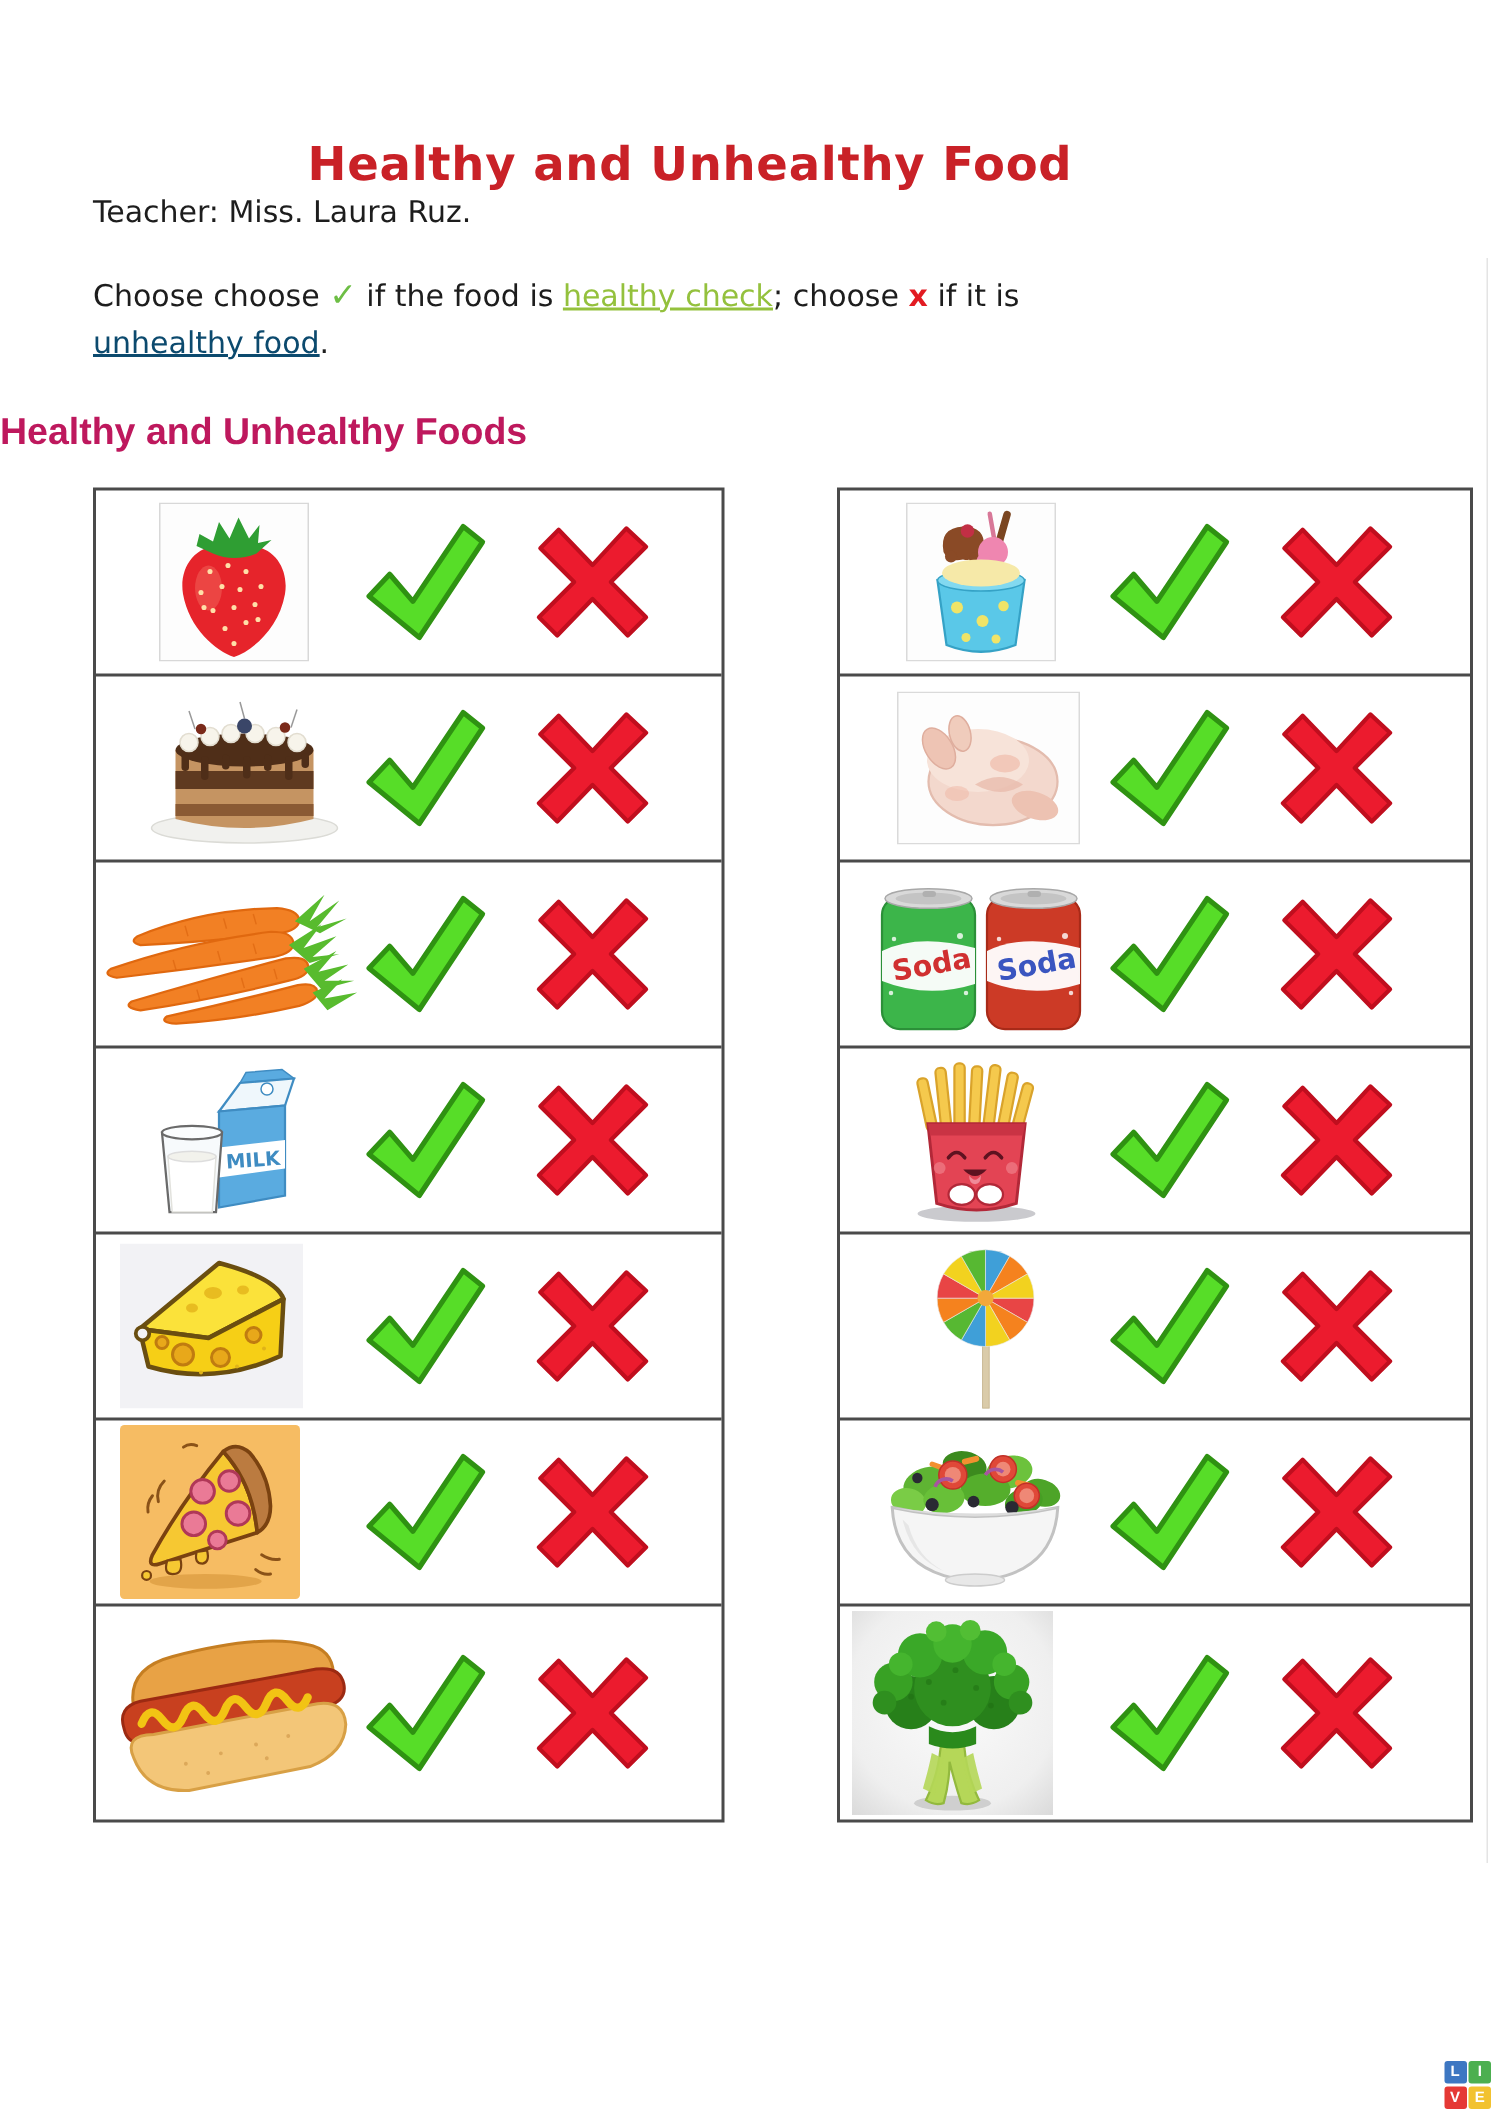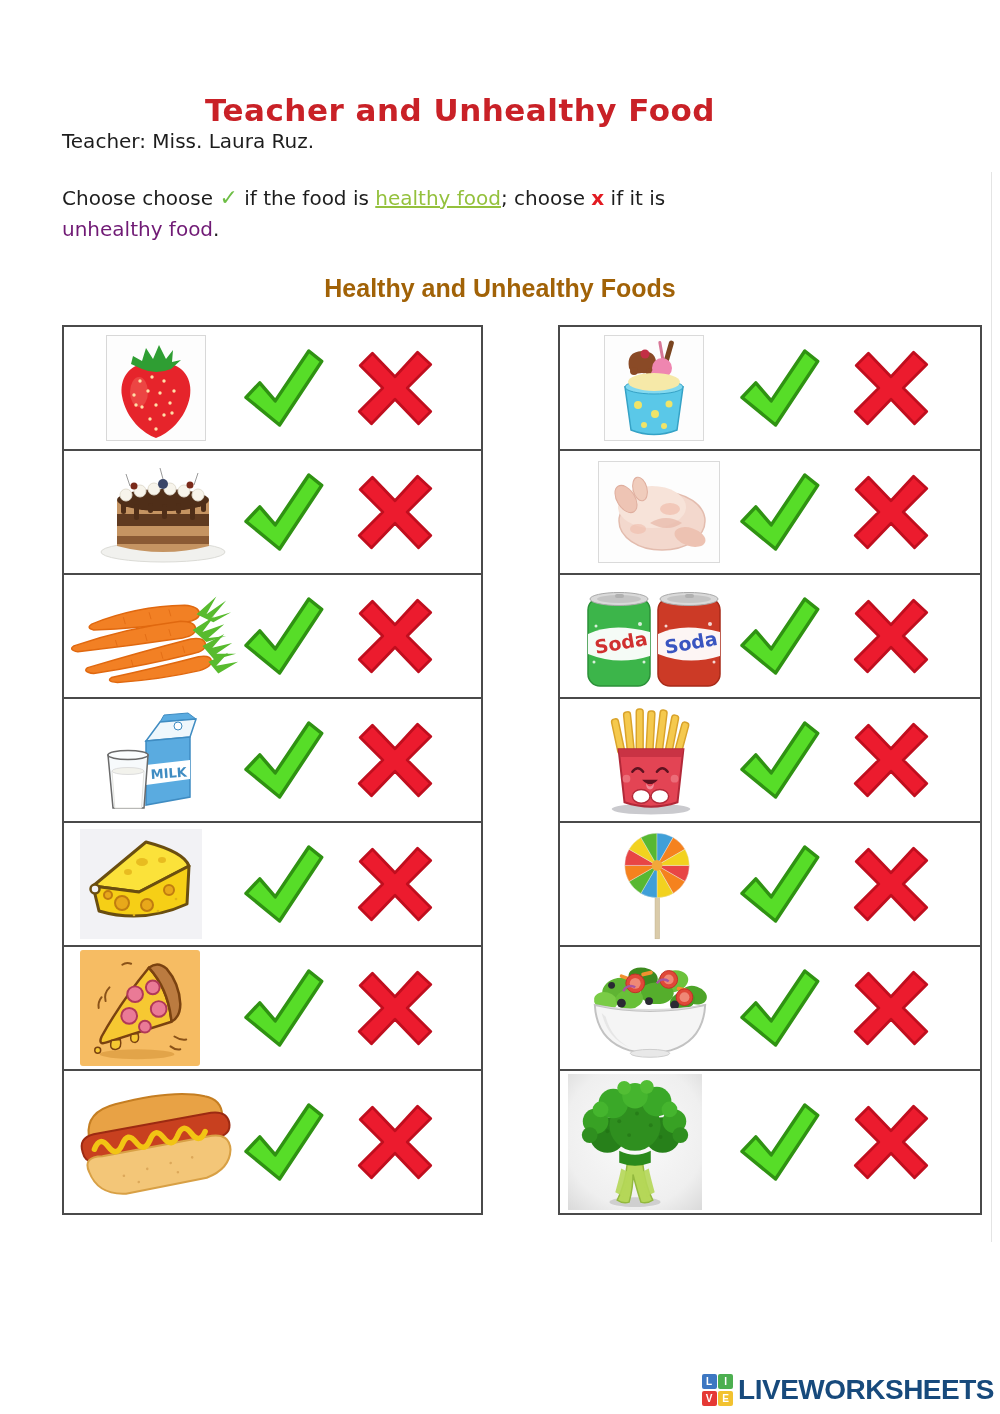--- a/index.html
+++ b/index.html
@@ -10,24 +10,24 @@
   }
   .title{
     position:absolute; left:30px; top:92px; width:860px; text-align:center;
     font-size:31px; font-weight:bold; color:#C92127; letter-spacing:.5px; margin:0;
   }
   .teacher{ position:absolute; left:62px; top:129px; font-size:20px; }
   .instruction{ position:absolute; left:62px; top:182px; width:700px; font-size:20px; line-height:31px; }
   .check-sym{ color:#6DBE45; font-weight:bold; font-size:22px; }
   .healthy-link{ color:#94C13D; text-decoration:underline; cursor:pointer; }
   .x-sym{ color:#E21B22; font-weight:bold; }
-  .unhealthy-link{ color:#701a75; cursor:pointer; }
+  .unhealthy-link{ color:#0c4a6e; text-decoration:underline; cursor:pointer; }
   .subtitle{
-    position:absolute; left:0; top:274px; width:1000px; text-align:center; margin:0;
-    font-family:"Liberation Sans", sans-serif; font-size:25px; font-weight:bold; color:#a16207;
+    position:absolute; left:0; top:274px; width:1000px; margin:0;
+    font-family:"Liberation Sans", sans-serif; font-size:25px; font-weight:bold; color:#be185d;
   }
   .wtable{ position:absolute; top:325px; border:2px solid #4a4a4a; background:#fff; }
   .wtable.left{ left:62px; width:421px; }
   .wtable.right{ left:558px; width:424px; }
   .row{ position:relative; height:124px; border-bottom:2px solid #4a4a4a; }
   .row:last-child{ border-bottom:none; height:142px; }
   .food{ position:absolute; top:50%; transform:translateY(-50%); line-height:0; }
   .choice{
     position:absolute; top:50%; transform:translateY(-50%);
     background:none; border:none; padding:0; cursor:pointer; line-height:0;
@@ -59,25 +59,25 @@
   <defs>
     <symbol id="sym-check" viewBox="0 0 100 100">
       <path d="M7 61 L23 44 L41 65 L80 7 L95 19 L46 93 Z" fill="#57DD28" stroke="#2F9212" stroke-width="4" stroke-linejoin="round"></path>
     </symbol>
     <symbol id="sym-cross" viewBox="0 0 100 100">
       <path d="M13 26 L26 13 L50 38 L74 12 L88 25 L63 50 L88 75 L75 88 L50 62 L25 88 L12 75 L37 50 Z" fill="#EC1B2E" stroke="#C00E1E" stroke-width="3" stroke-linejoin="round"></path>
     </symbol>
   </defs>
 </svg>
 
-<h1 class="title">Teacher and Unhealthy Food</h1>
+<h1 class="title">Healthy and Unhealthy Food</h1>
 <div class="teacher">Teacher: Miss. Laura Ruz.</div>
 
 <div class="instruction">
-  <span>Choose choose </span><span class="check-sym">✓</span><span> if the food is </span><a class="healthy-link">healthy food</a><span>; choose </span><b class="x-sym">x</b><span> if it is</span><br>
+  <span>Choose choose </span><span class="check-sym">✓</span><span> if the food is </span><a class="healthy-link">healthy check</a><span>; choose </span><b class="x-sym">x</b><span> if it is</span><br>
   <a class="unhealthy-link">unhealthy food</a><span>.</span>
 </div>
 
 <h2 class="subtitle">Healthy and Unhealthy Foods</h2>
 
 <div class="wtable left">
 
   <div class="row">
     <div class="food" style="left:42px" aria-label="strawberry">
       <svg width="100" height="106" viewBox="0 0 100 106">
@@ -570,14 +570,13 @@
 
 <div class="edge-line"></div>
 
 <div class="footer">
   <div class="logo-grid">
     <span class="sq sq-l">L</span>
     <span class="sq sq-i">I</span>
     <span class="sq sq-v">V</span>
     <span class="sq sq-e">E</span>
   </div>
-  <div class="logo-text">LIVEWORKSHEETS</div>
 </div>
 
 </body></html>

